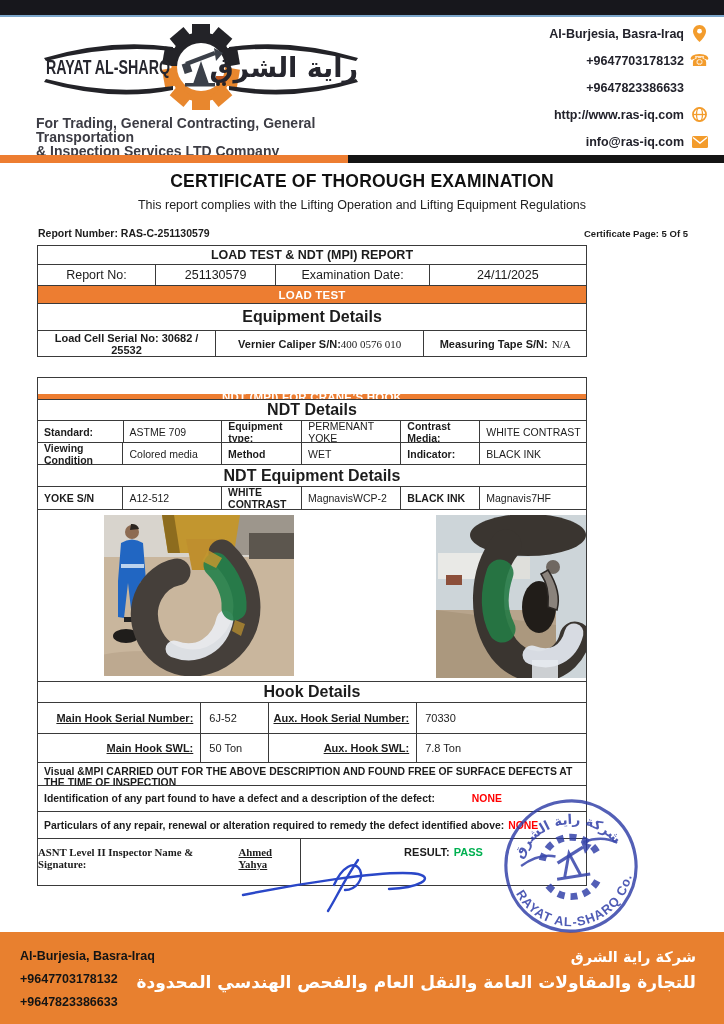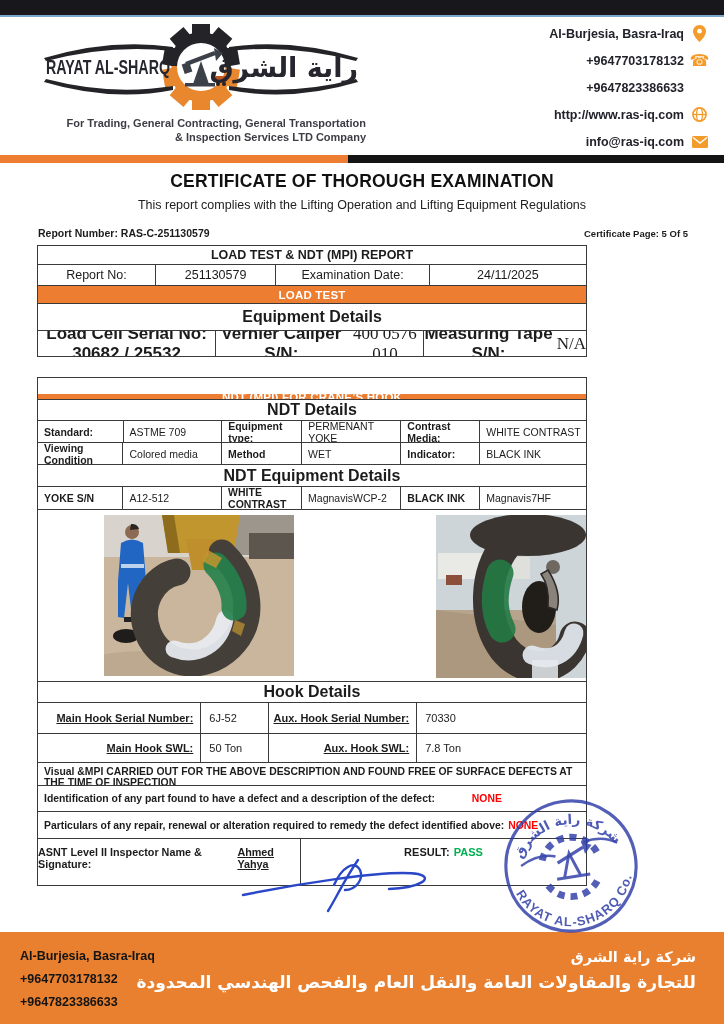--- a/index.html
+++ b/index.html
@@ -9,22 +9,22 @@
     font-family:"Liberation Sans","DejaVu Sans",sans-serif; color:#1c1c1c;
     margin:0 auto; overflow:hidden;
   }
   .abs { position:absolute; }
 
   
   .topbar { top:0; left:0; width:724px; height:17px; background:#17171c; border-bottom:2px solid #7ba6cb; }
 
   
   .logo-wrap { top:20px; left:36px; width:330px; height:134px; }
-  .logo-tagline { position:absolute; top:96px; left:0; width:100%; text-align:right;
-    font-size:11px; font-weight:bold; color:#3c3c44; line-height:14px; }
+  .logo-tagline { position:absolute; top:96px; left:0; width:100%; text-align:left;
+    font-size:14px; font-weight:bold; color:#3c3c44; line-height:14px; }
 
   .contact { top:24px; right:16px; width:220px; }
   .contact-row { display:flex; justify-content:flex-end; align-items:center; gap:7px;
     height:19px; margin-bottom:8px; font-size:12.5px; font-weight:bold; color:#22222b; }
   .contact-icon { width:17px; height:17px; flex:0 0 17px; display:flex; align-items:center; justify-content:center; }
 
   .divider-orange { top:155px; left:0; width:348px; height:8px; background:#ED7D31; }
   .divider-black  { top:155px; left:348px; width:376px; height:8px; background:#141414; }
 
   
@@ -48,21 +48,21 @@
   .lbl { font-weight:bold; font-size:10.5px; padding-left:6px; }
   .val { font-size:10.5px; padding-left:6px; }
   .serif { font-family:"Liberation Serif","DejaVu Serif",serif; }
   .proc { font-weight:bold; font-size:10.4px; padding-left:6px; }
   .none-red { color:#FF0000; font-weight:bold; padding-left:4px; }
   .u { text-decoration:underline; }
 
   .hook-lbl { font-weight:bold; font-size:11px; justify-content:flex-end; text-align:right; padding-right:7px; text-decoration:underline; }
   .hook-val { font-size:11px; padding-left:8px; }
 
-  .sig-cell { justify-content:flex-end; align-items:flex-start; padding-top:7px; font-size:10.8px; font-weight:bold; }
+  .sig-cell { justify-content:flex-end; align-items:flex-start; padding-top:7px; font-size:10.8px; font-weight:bold;font-family:Liberation Serif, serif; }
   .result-cell { justify-content:center; align-items:flex-start; padding-top:7px; font-size:11px; font-weight:bold; gap:4px; }
   .pass-green { color:#00B050; font-weight:bold; }
 
   
   .photo { position:absolute; top:5px; }
 
   
   .stamp { top:797px; left:501px; width:140px; height:138px; z-index:6; opacity:.92; transform:rotate(-9deg); }
   .signature { top:855px; left:237px; width:208px; height:60px; z-index:5; }
 
@@ -200,21 +200,21 @@
       <div class="td c" style="width:22%;">251130579</div>
       <div class="td c" style="width:28%;">Examination Date:</div>
       <div class="td c" style="width:28.5%;">24/11/2025</div>
     </div>
     <div class="tr" style="height:18px;">
       <div class="td orange-bar" style="width:100%;">LOAD TEST</div>
     </div>
     <div class="tr" style="height:27px;">
       <div class="td c section-title" style="width:100%;">Equipment Details</div>
     </div>
-    <div class="tr" style="height:25px;font-size:17px;font-weight:bold;">
+    <div class="tr" style="height:25px;font-size:11px;font-weight:bold;">
       <div class="td c" style="width:32.5%;">Load Cell Serial No: 30682 / 25532</div>
       <div class="td c" style="width:38%;gap:0;">
         <span>Vernier Caliper S/N:</span>
         <span class="serif" style="font-weight:normal;">400 0576 010</span>
       </div>
       <div class="td c" style="width:29.5%;gap:4px;">
         <span>Measuring Tape S/N:</span>
         <span class="serif" style="font-weight:normal;">N/A</span>
       </div>
     </div>

